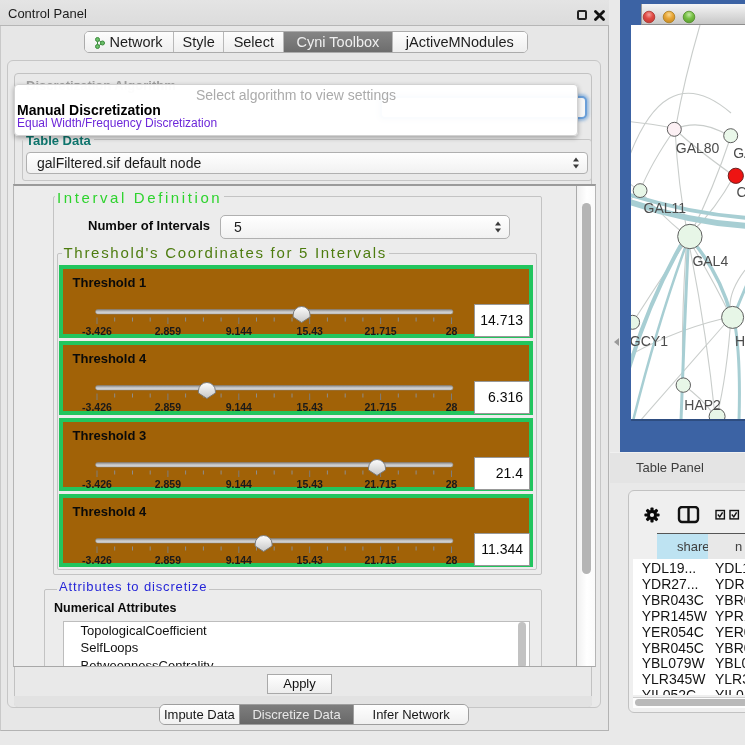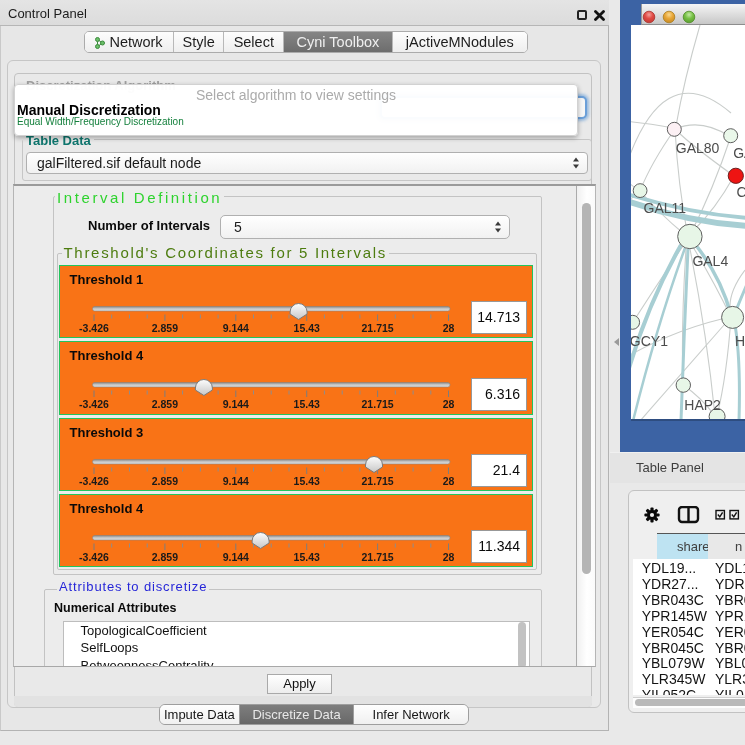--- a/index.html
+++ b/index.html
@@ -41,32 +41,32 @@
   
   #focusCombo{left:380px;top:96px;width:207px;height:23px;border-radius:5px;
       background:#f6f6f6;border:2px solid #6b9fd8;box-shadow:0 0 3px 2px rgba(90,150,214,.55);
       box-sizing:border-box;z-index:49;}
   
   #popup{left:14px;top:84px;width:564px;height:52px;background:rgba(255,255,255,.965);
          border:1px solid #d2d2d2;border-radius:4px;box-shadow:0 2px 5px rgba(0,0,0,.3);
          box-sizing:border-box;z-index:50;}
   #popup .i1{position:absolute;left:0;right:0;top:2px;text-align:center;color:#ababab;font-size:14px;}
   #popup .i2{position:absolute;left:2px;top:17px;font-size:14px;font-weight:bold;color:#000;}
-  #popup .i3{position:absolute;left:2px;top:31px;font-size:10px;color:#15803d;}
+  #popup .i3{position:absolute;left:2px;top:31px;font-size:12px;color:#6d28d9;}
   #tableDataLbl{left:23px;top:133px;font-size:13px;font-weight:bold;color:#0f766e;background:#e9e9e9;padding:0 3px;z-index:5;}
   #tableDataGrp{left:22px;top:139px;width:570px;height:42px;border:1px solid #c6c6c6;border-radius:3px;box-sizing:border-box;}
   
   #bigPanel{left:13px;top:184px;width:583px;height:483px;background:#ececec;
             border-top:2px solid #9a9a9a;border-left:1px solid #b5b5b5;
             border-right:1px solid #b5b5b5;border-bottom:1px solid #a8a8a8;
             box-sizing:border-box;overflow:hidden;}
   .tgroup{border:1px solid #c3c3c3;box-sizing:border-box;border-radius:2px;}
   .tgroup>span{position:absolute;top:-7px;left:4px;background:#ececec;padding:0 2px;
                font-size:15px;line-height:16px;white-space:nowrap;}
-  .tbox{border:1px solid #22c55e;box-sizing:border-box;background:#f97316;}
+  .tbox{border:4px solid #22c55e;box-sizing:border-box;background:#a16207;}
   .tbox b{position:absolute;left:10px;top:6px;font-size:13px;color:#0a0a0a;}
   .vbox{position:absolute;left:411.5px;top:35.5px;width:56px;height:33px;background:#fff;
         border:1px solid #989898;box-sizing:border-box;font-size:14px;color:#0a0a0a;
         text-align:right;line-height:31px;padding-right:6px;}
   
   .sbtrack{background:linear-gradient(to right,#f0f0f0,#ffffff 55%,#fafafa);
            border-left:1px solid #ababab;border-right:1px solid #ababab;box-sizing:border-box;}
   .sbthumb{background:#b5b5b5;border-radius:4.5px;}
   
   #attrList{left:48.5px;top:434.5px;width:467px;height:47px;background:#fff;

